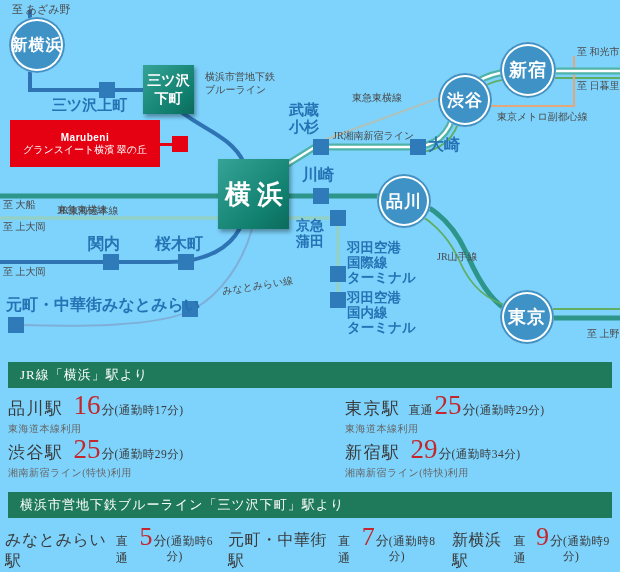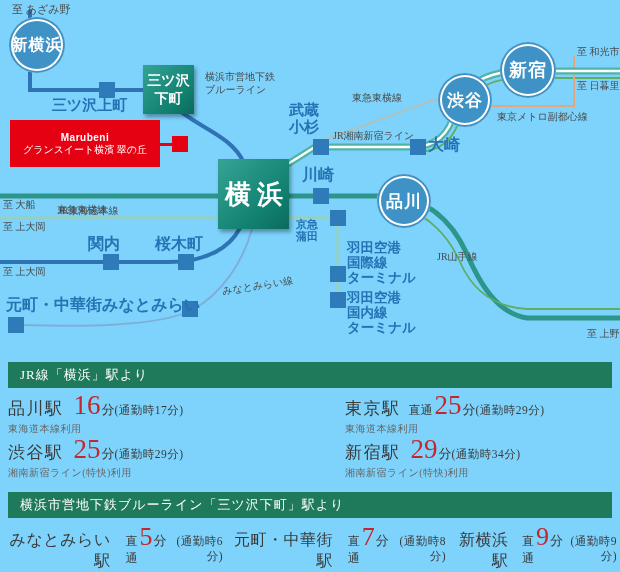--- a/index.html
+++ b/index.html
@@ -23,21 +23,21 @@
             line-height:1.12;}
   #brand-name{font-family:"Liberation Sans",sans-serif;font-weight:bold;font-size:10px;letter-spacing:.5px;}
   #brand-title{font-family:"Liberation Sans",sans-serif;font-weight:bold;font-size:16px;letter-spacing:1.5px;}
   #brand-sub{font-size:10px;margin-top:1px;}
   #brand-pointer-line{position:absolute;left:158px;top:143px;width:16px;height:3px;background:#E50012;}
   #brand-pointer-sq{position:absolute;left:172px;top:136px;width:16px;height:16px;background:#E50012;}
   
   .bar{position:absolute;left:8px;width:604px;height:26px;background:#1E7A5A;color:#fff;
        font-size:13px;letter-spacing:1px;display:flex;align-items:center;padding-left:12px;box-sizing:border-box;}
   .entry{position:absolute;}
-  .entry-main{display:flex;align-items:baseline;text-align:right;}
+  .entry-main{display:flex;align-items:baseline;}
   .entry-name{font-size:17px;color:#3a3a3a;letter-spacing:1.5px;margin-right:8px;}
   .entry-direct{font-size:12px;color:#3a3a3a;margin-right:1px;}
   .entry-min{font-size:27px;color:#C4272B;line-height:1;margin:0 1px;}
   .entry-unit{font-size:13px;color:#3a3a3a;}
   .entry-commute{font-size:11.5px;color:#3a3a3a;letter-spacing:.5px;}
   .entry-note{font-size:10px;color:#666;margin-top:2px;letter-spacing:.5px;}
   .entry.sm .entry-name{font-size:16px;letter-spacing:.5px;margin-right:5px;}
   .entry.sm .entry-min{font-size:26px;}
 </style>
 </head>
@@ -105,21 +105,21 @@
     <div class="lbl" style="left:222px;top:280px;transform:rotate(-9deg);">みなとみらい線</div>
     <div class="lbl" style="left:437px;top:251px;">JR山手線</div>
 
     <div class="sta" style="left:52px;top:97px;font-size:15px;">三ツ沢上町</div>
     <div class="sta" style="left:289px;top:102px;font-size:15px;">
       <div>武蔵</div>
       <div>小杉</div>
     </div>
     <div class="sta" style="left:428px;top:136px;font-size:16px;">大崎</div>
     <div class="sta" style="left:302px;top:166px;font-size:16px;">川崎</div>
-    <div class="sta" style="left:296px;top:218px;font-size:11px;">
+    <div class="sta" style="left:296px;top:218px;font-size:14px;">
       <div>京急</div>
       <div>蒲田</div>
     </div>
     <div class="sta" style="left:347px;top:240px;font-size:13.5px;">
       <div>羽田空港</div>
       <div>国際線</div>
       <div>ターミナル</div>
     </div>
     <div class="sta" style="left:347px;top:290px;font-size:13.5px;">
       <div>羽田空港</div>
@@ -136,20 +136,21 @@
       <div>下町</div>
     </div>
     <div class="tealbox" style="left:218px;top:159px;width:71px;height:70px;font-size:26px;letter-spacing:6px;padding-left:7px;box-sizing:border-box;">
       <div>横浜</div>
     </div>
 
     <div class="circle" style="left:9px;top:17px;width:56px;height:56px;font-size:16px;">新横浜</div>
     <div class="circle" style="left:438px;top:73px;width:54px;height:54px;font-size:17px;">渋谷</div>
     <div class="circle" style="left:500px;top:42px;width:56px;height:56px;font-size:18px;">新宿</div>
     <div class="circle" style="left:377px;top:174px;width:54px;height:54px;font-size:17px;">品川</div>
+    <div class="circle" style="left:500px;top:290px;width:54px;height:54px;font-size:18px;">東京</div>
 
     <div id="brandbox">
       <div id="brand-name">Marubeni</div>
       <div id="brand-sub">グランスイート横濱 翠の丘</div>
     </div>
     <div id="brand-pointer-line"></div>
     <div id="brand-pointer-sq"></div>
   </div>
 
   <div class="bar" style="top:362px;">

